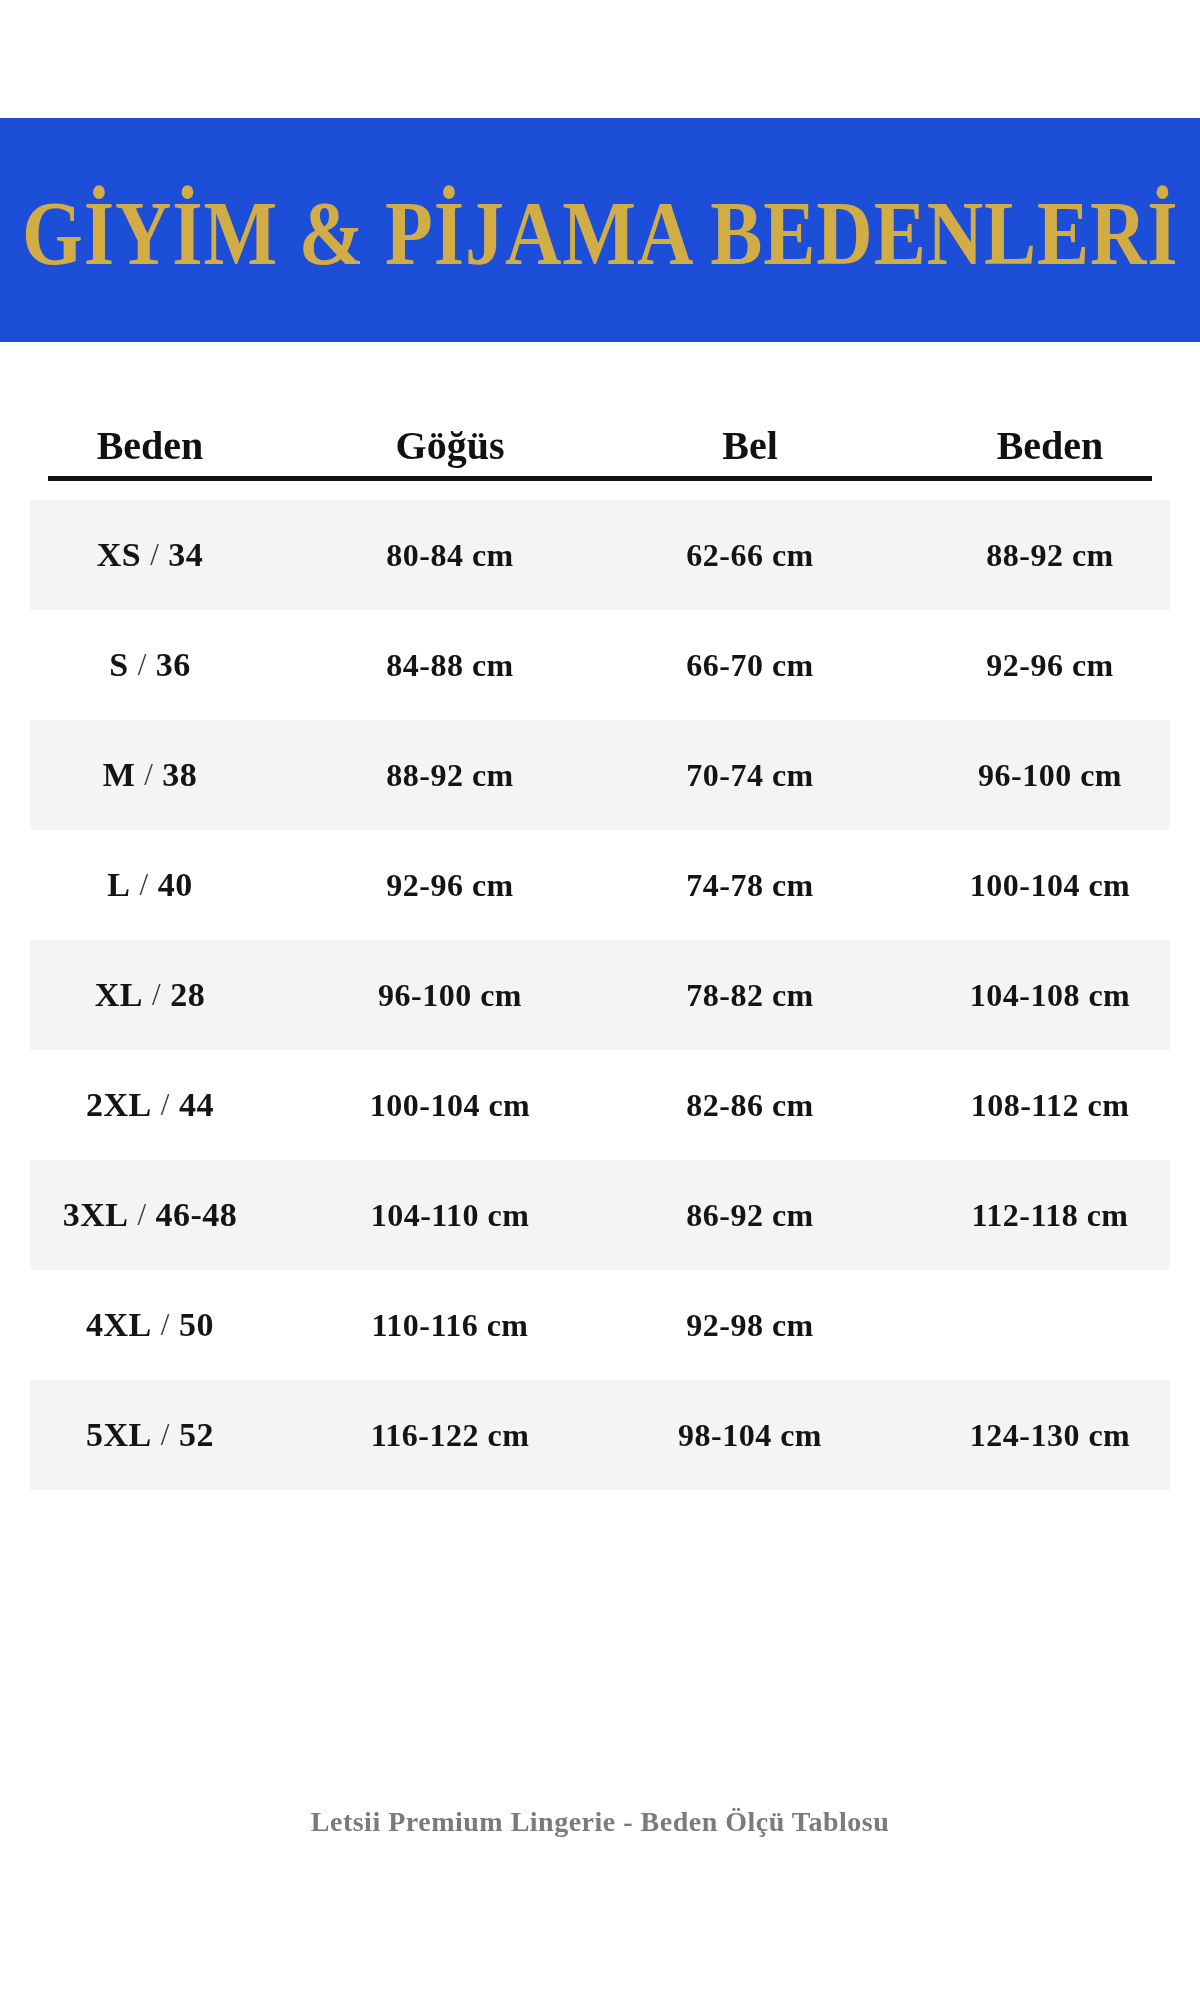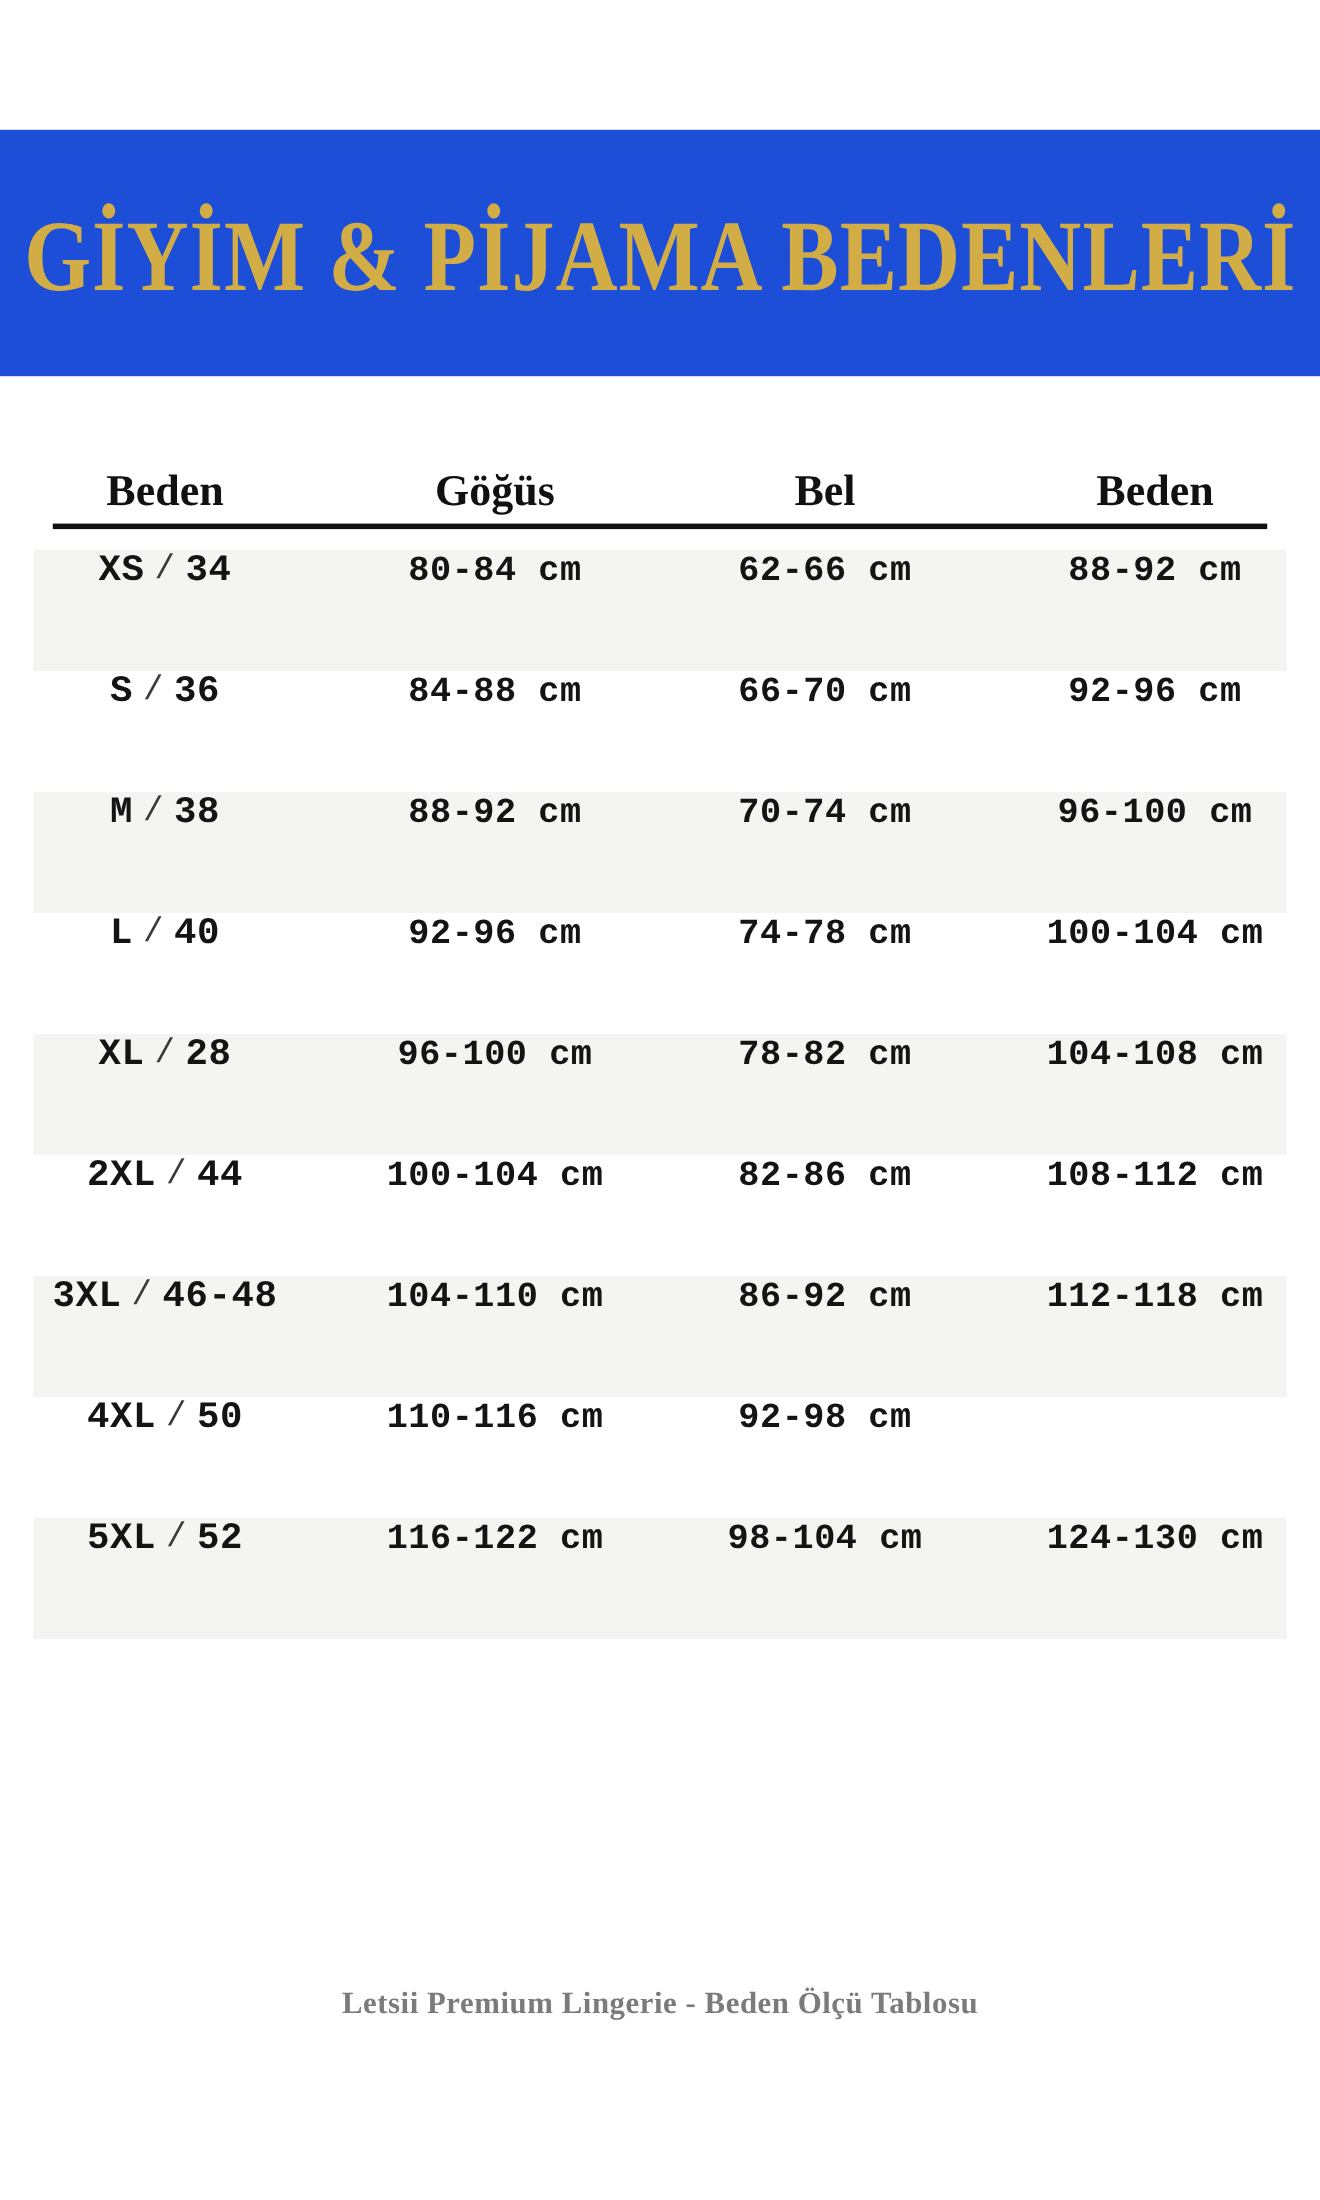--- a/index.html
+++ b/index.html
@@ -39,24 +39,23 @@
     position:absolute;left:48px;top:476px;width:1104px;height:5px;
     background:#111;
   }
   
   .rows{position:absolute;left:0;top:500px;width:1200px;}
   .row{position:relative;width:1200px;height:110px;display:flex;}
   .row .stripe{position:absolute;left:30px;right:30px;top:0;bottom:0;background:transparent;}
   .row:nth-child(odd) .stripe{background:#f4f4f2;}
   .cell{
     position:relative;width:300px;height:110px;
-    display:flex;align-items:flex-start;justify-content:center;
+    display:flex;align-items:center;justify-content:center;
     font-size:32px;font-weight:700;color:#141414;
     letter-spacing:0.5px;
-    font-family:Liberation Mono, monospace;
   }
   .cell.size{font-size:34px;}
   .sep{font-weight:400;color:#3a3a3a;margin:0 9px;font-size:31px;}
   
   .footer{
     position:absolute;left:0;top:1802px;width:1200px;height:40px;
     line-height:40px;text-align:center;
     font-size:28px;font-weight:700;color:#7b7b7b;
     letter-spacing:0.5px;
   }

